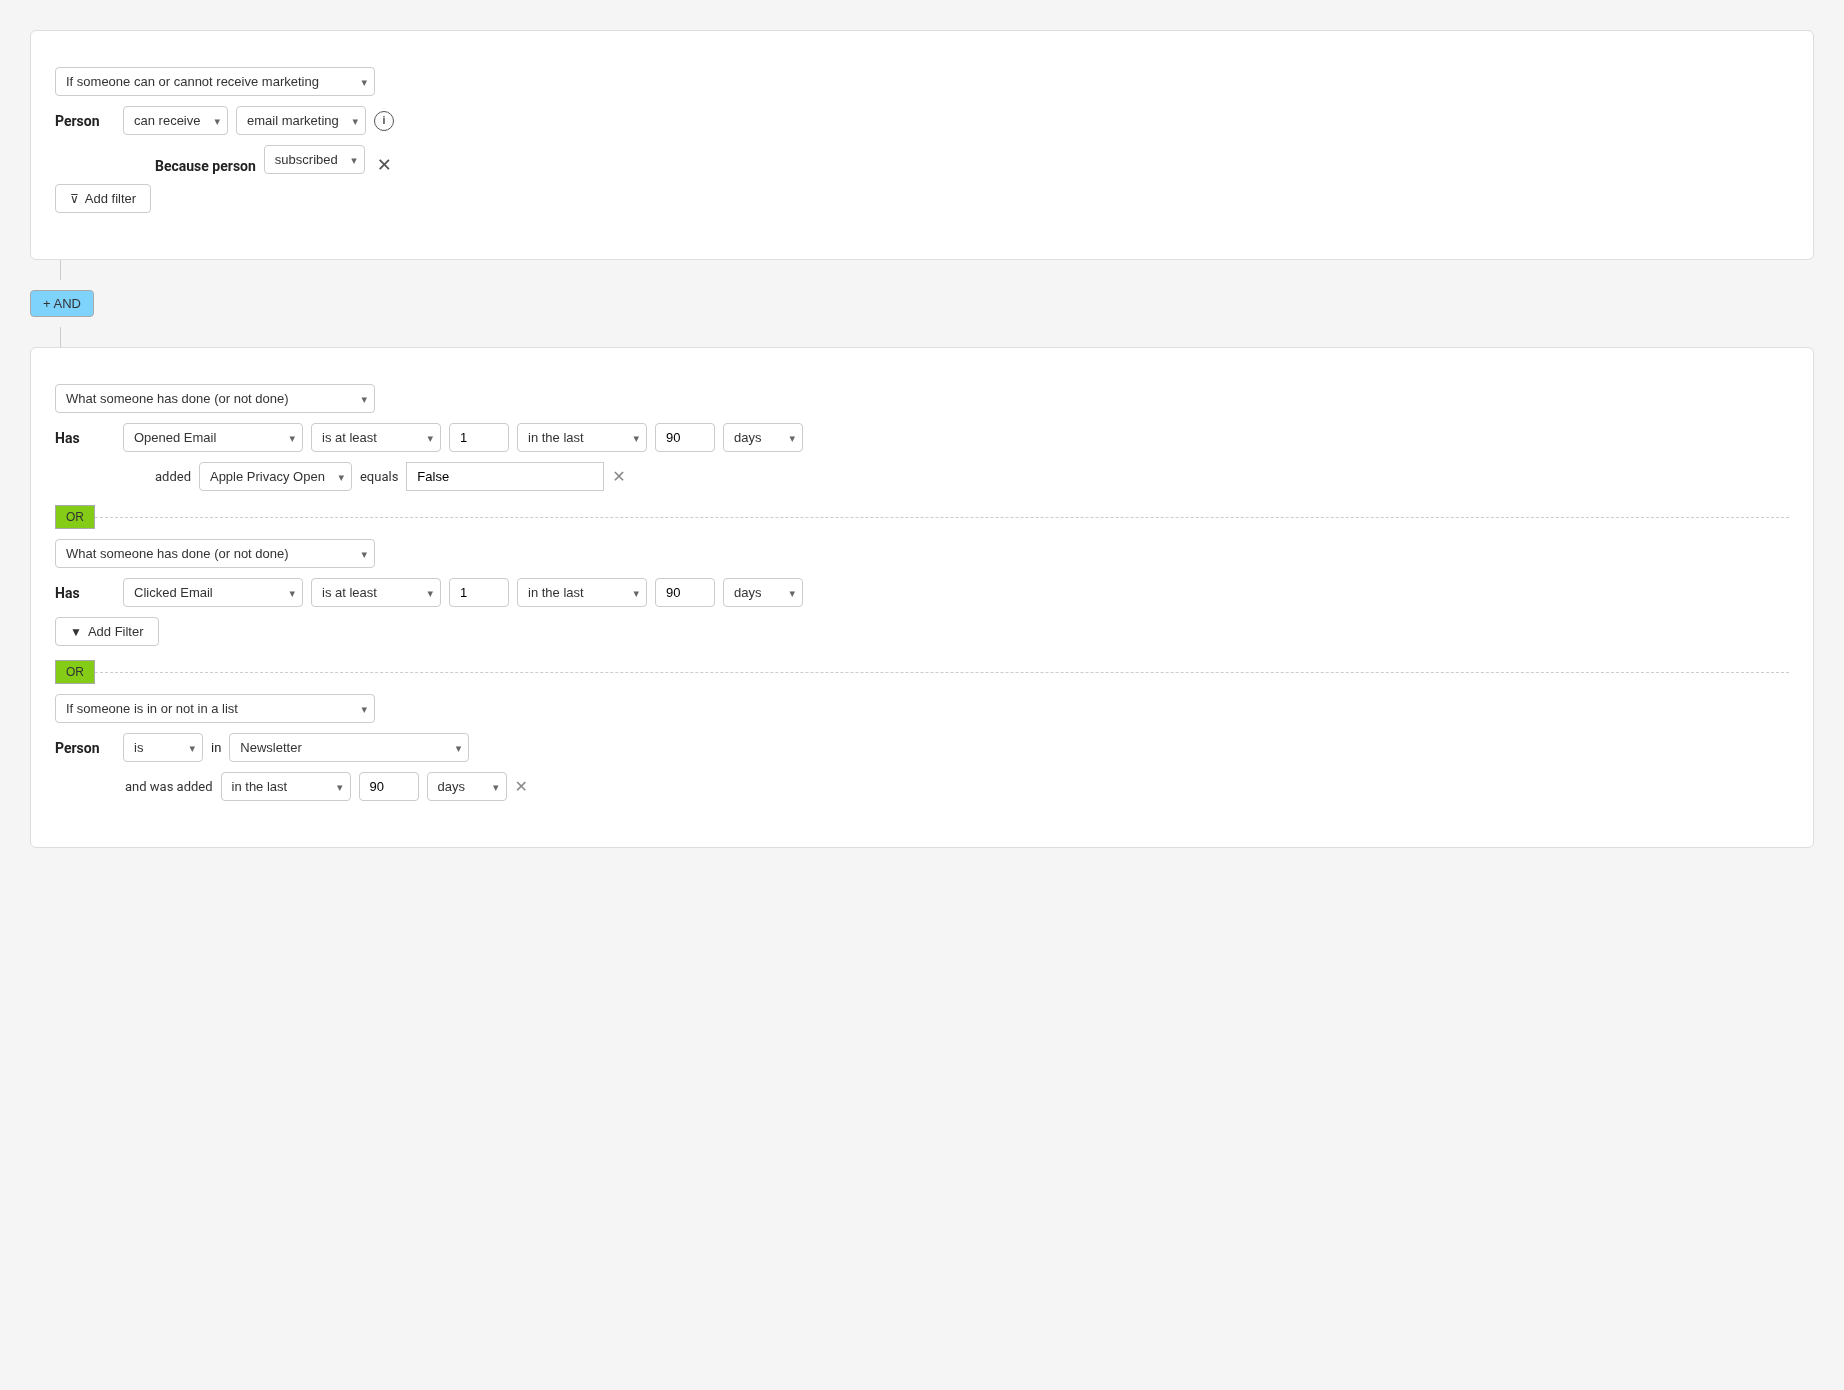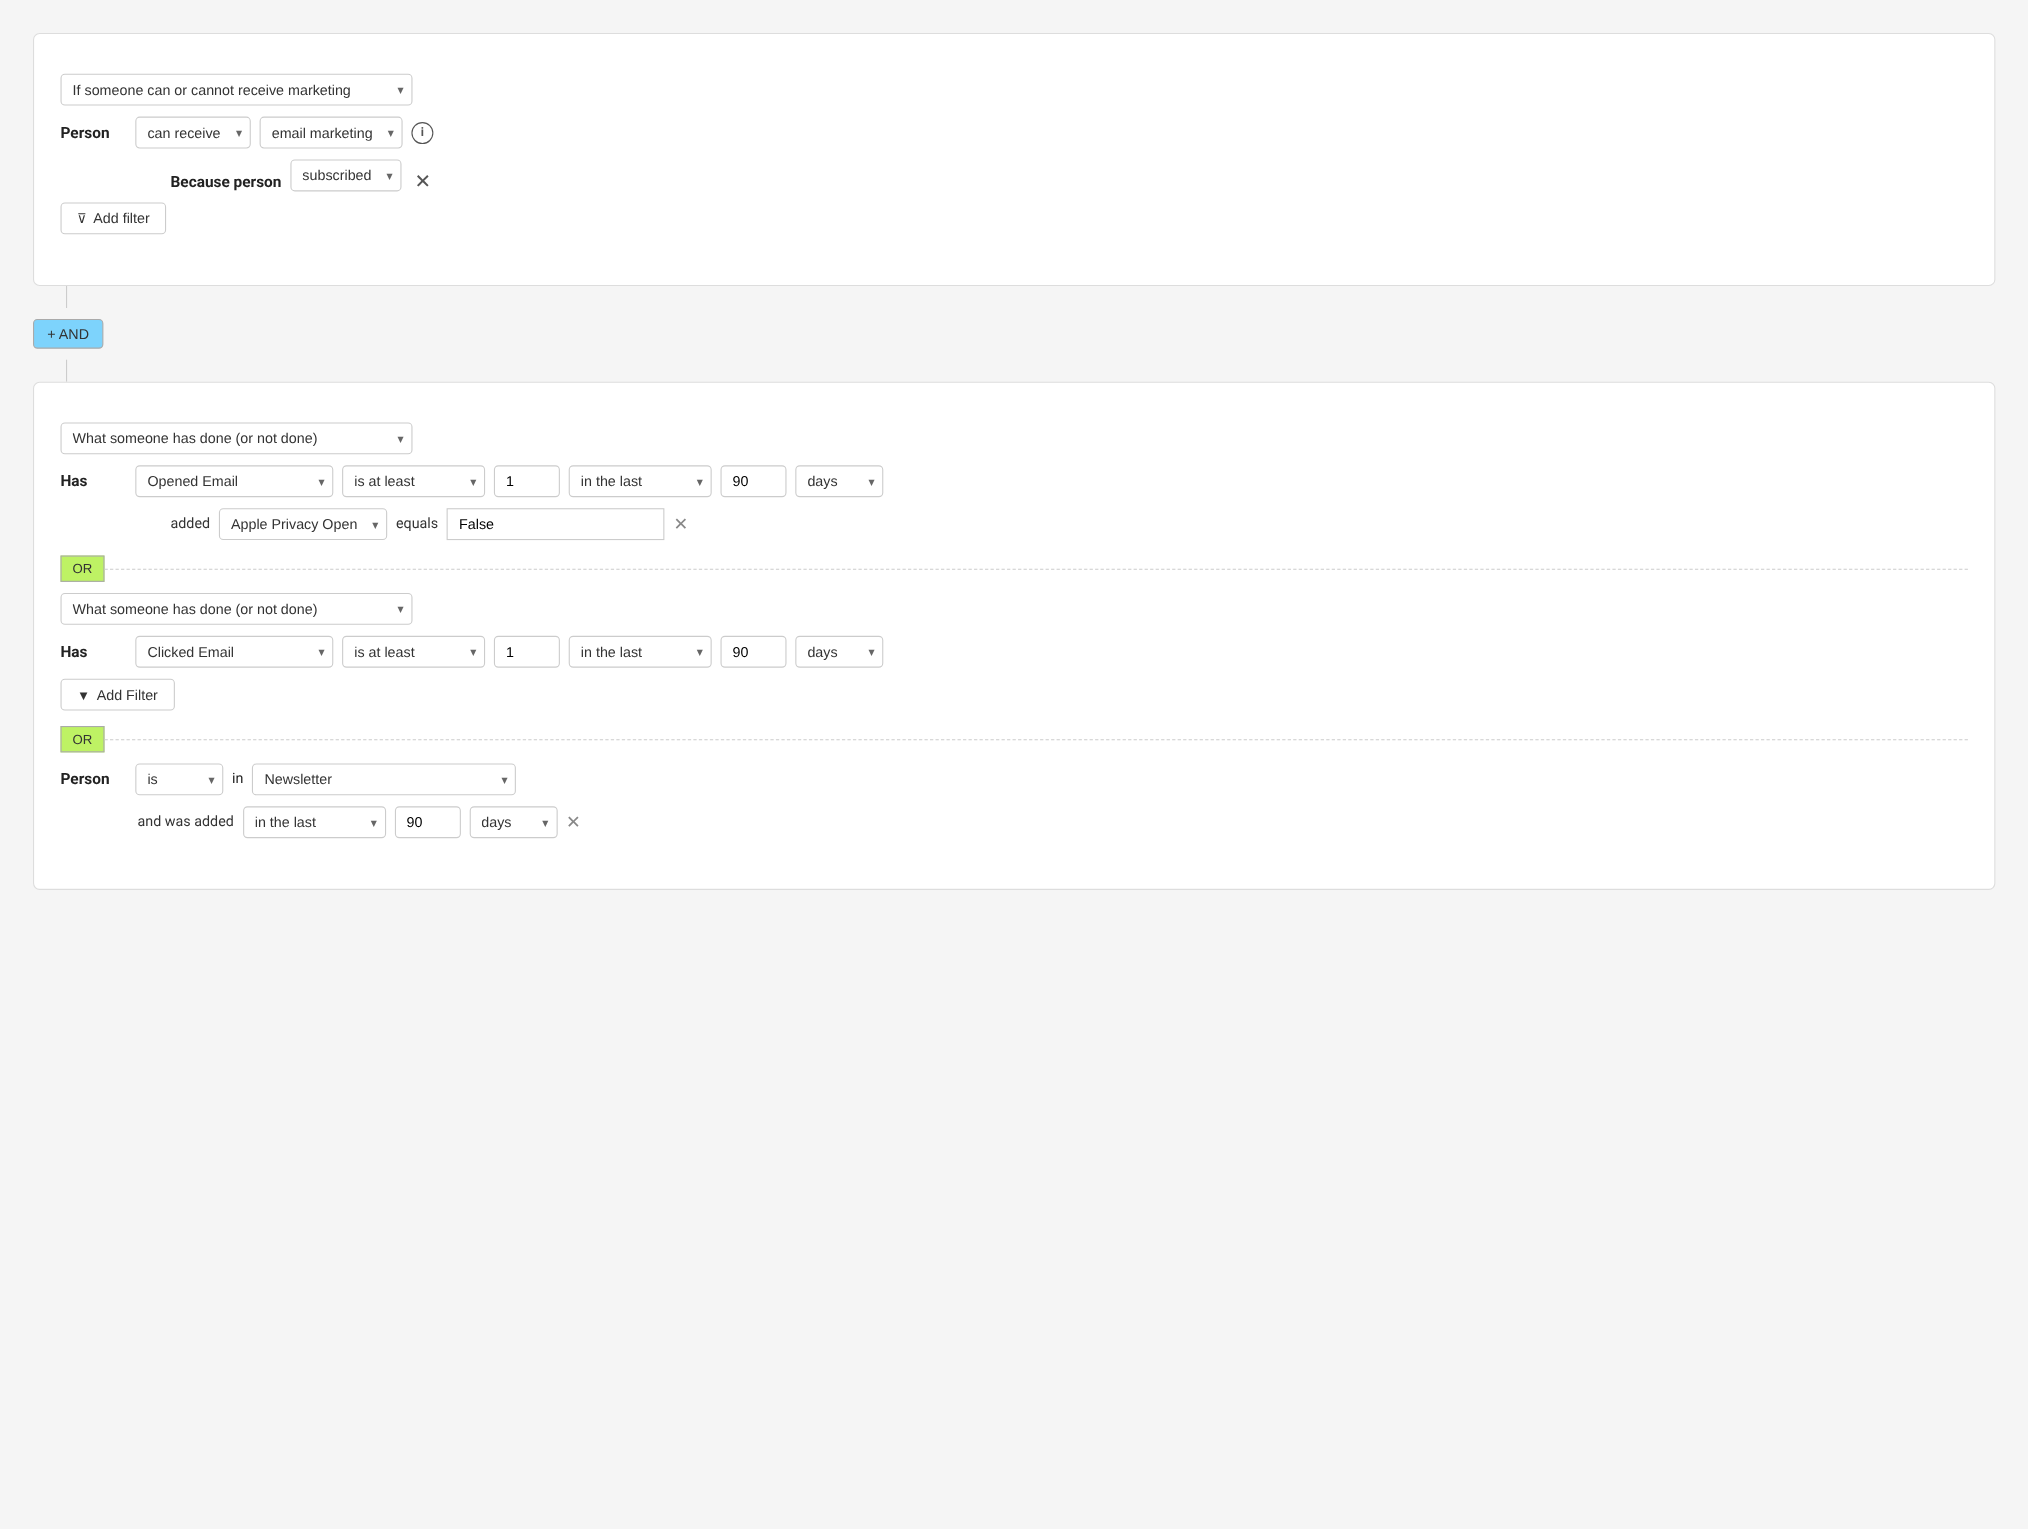--- a/index.html
+++ b/index.html
@@ -47,21 +47,21 @@
     }
 
     .or-connector {
       display: flex;
       align-items: center;
       margin: 10px 0;
     }
 
     .or-btn {
       border: 1px solid #aaa;
-      background: #bef264;
+      background: #84cc16;
       border-radius: 0;
       padding: 4px 10px;
       font-size: 12px;
       font-weight: 500;
       cursor: pointer;
       color: #333;
       white-space: nowrap;
     }
 
     .or-line {
@@ -369,20 +369,27 @@
       <span class="filter-icon">▼</span>
       <span>Add Filter</span>
     </button>
   </div>
 
   <div class="or-connector" style="margin-top: 14px;">
     <button class="or-btn">OR</button>
     <div class="or-line"></div>
   </div>
 
+  <div class="row" style="margin-top: 10px;">
+    <div class="select-wrapper">
+      <select class="condition-type-select">
+        <option>If someone is in or not in a list</option>
+      </select>
+    </div>
+  </div>
 
   <div class="row">
     <span class="label-bold">Person</span>
     <div class="select-wrapper">
       <select class="person-is-select">
         <option>is</option>
       </select>
     </div>
     <span class="in-label">in</span>
     <div class="select-wrapper">

